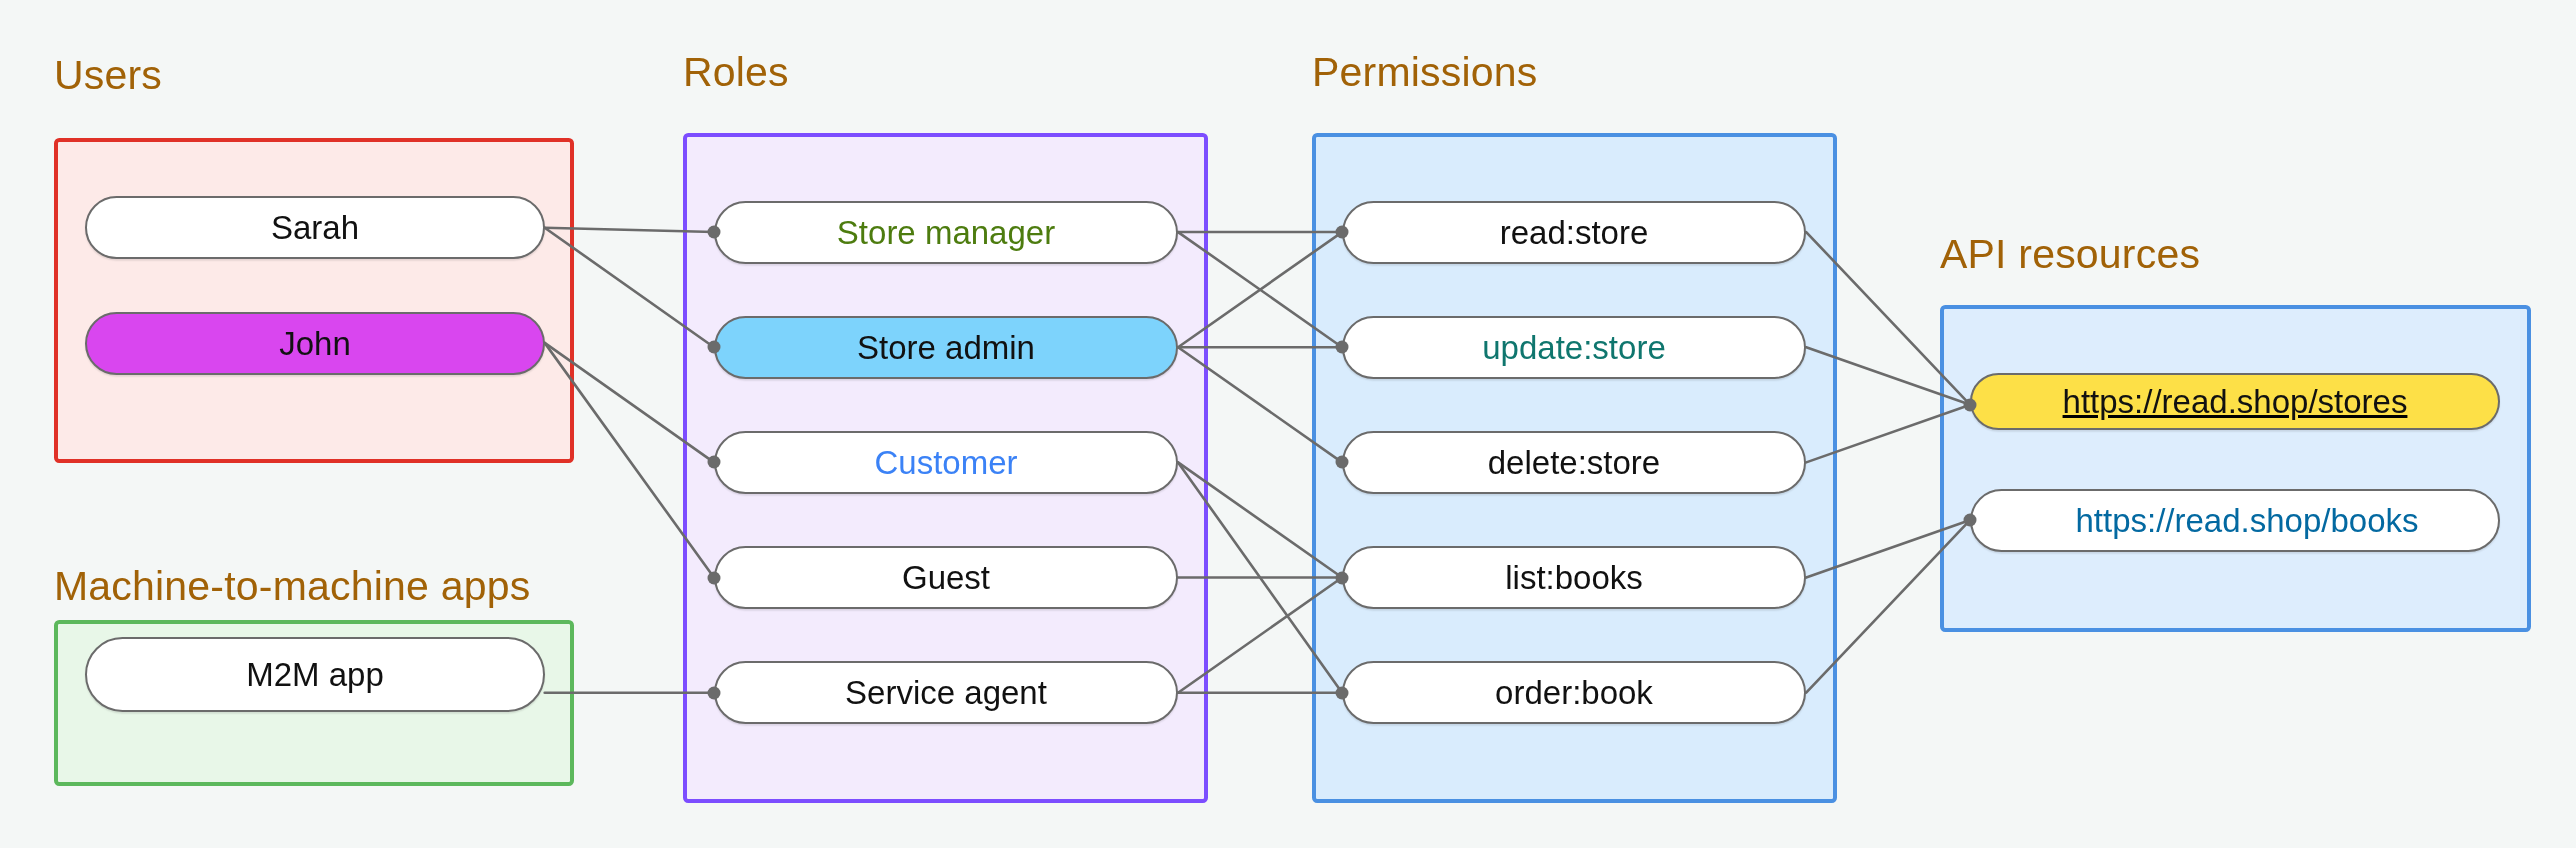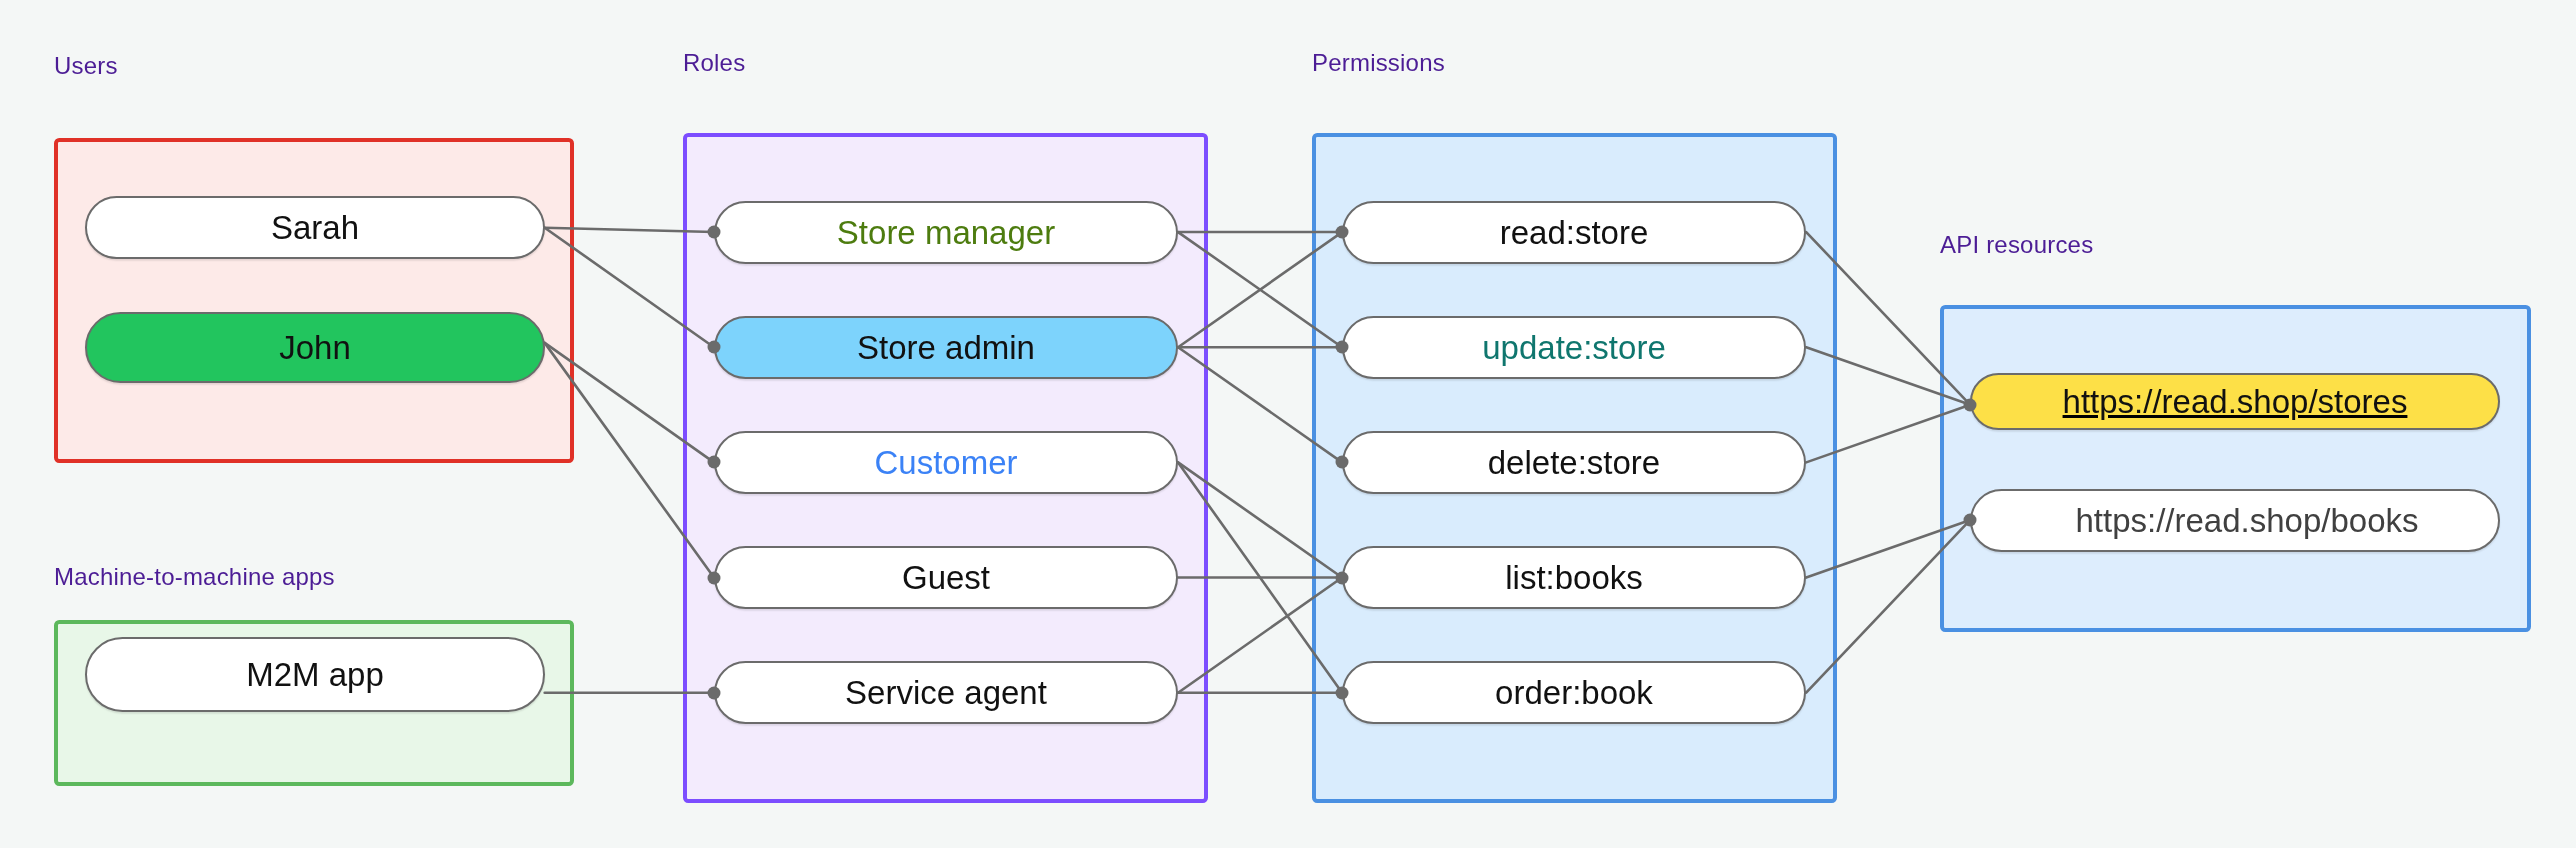--- a/index.html
+++ b/index.html
@@ -35,22 +35,22 @@
   .group {
     position: absolute;
     box-sizing: border-box;
     border-width: 4.4px;
     border-style: solid;
     border-radius: 5.2px;
     z-index: 2;
   }
   .group-label {
     position: absolute;
-    font-size: 24px;
-    color: #4c1d95;
+    font-size: 41px;
+    color: #a16207;
     white-space: nowrap;
     z-index: 4;
     letter-spacing: 0.2px;
   }
   
   .node {
     position: absolute;
     box-sizing: border-box;
     background: #ffffff;
     border: 2.6px solid #6b6b6b;
@@ -115,21 +115,21 @@
       <div class="group-label" style="left: 54px; top: 52px;">Users</div>
       <div class="group-label" style="left: 54px; top: 563px;">Machine-to-machine apps</div>
       <div class="group-label" style="left: 683px; top: 49px;">Roles</div>
       <div class="group-label" style="left: 1312px; top: 49px;">Permissions</div>
       <div class="group-label" style="left: 1940px; top: 231px;">API resources</div>
     </div>
   <div id="nodes-layer">
       <div class="node" style="left: 85px; top: 196px; width: 460px; height: 63px; border-color: rgb(107, 107, 107); background: rgb(255, 255, 255);">
         <span class="node-label" style="color: rgb(17, 17, 17);">Sarah</span>
       </div>
-      <div class="node" style="left: 85px; top: 312px; width: 460px; height: 71px; border-color: rgb(107, 107, 107); background: #22c55e;">
+      <div class="node" style="left: 85px; top: 312px; width: 460px; height: 63px; border-color: rgb(107, 107, 107); background: #d946ef;">
         <span class="node-label" style="color: rgb(17, 17, 17);">John</span>
       </div>
       <div class="node" style="left: 85px; top: 637px; width: 460px; height: 75px; border-color: rgb(107, 107, 107); background: rgb(255, 255, 255);">
         <span class="node-label" style="color: rgb(17, 17, 17);">M2M app</span>
       </div>
       <div class="node" style="left: 714px; top: 201px; width: 464px; height: 63px; border-color: rgb(107, 107, 107); background: rgb(255, 255, 255);">
         <span class="node-label" style="color: #4d7c0f;">Store manager</span>
       </div>
       <div class="node" style="left: 714px; top: 316px; width: 464px; height: 63px; border-color: rgb(107, 107, 107); background: #7dd3fc;">
         <span class="node-label" style="color: rgb(17, 17, 17);">Store admin</span>
@@ -155,21 +155,21 @@
       <div class="node" style="left: 1342px; top: 546px; width: 464px; height: 63px; border-color: rgb(107, 107, 107); background: rgb(255, 255, 255);">
         <span class="node-label" style="color: rgb(17, 17, 17);">list:books</span>
       </div>
       <div class="node" style="left: 1342px; top: 661px; width: 464px; height: 63px; border-color: rgb(107, 107, 107); background: rgb(255, 255, 255);">
         <span class="node-label" style="color: rgb(17, 17, 17); text-align: center;">order:book</span>
       </div>
       <div class="node" style="left: 1970px; top: 373px; width: 530px; height: 57px; border-color: rgb(107, 107, 107); background: #fde047; text-decoration: underline;">
         <span class="node-label" style="color: rgb(17, 17, 17);">https://read.shop/stores</span>
       </div>
       <div class="node" style="left: 1970px; top: 489px; width: 530px; height: 63px; border-color: rgb(107, 107, 107); background: rgb(255, 255, 255);">
-        <span class="node-label" style="color: #404040; margin-left: 24px;">https://read.shop/books</span>
+        <span class="node-label" style="color: #0369a1; margin-left: 24px;">https://read.shop/books</span>
       </div>
     </div>
   <div id="ports-layer">
       <div class="port" style="left: 714px; top: 232px; background: rgb(107, 107, 107);"></div>
       <div class="port" style="left: 714px; top: 347px; background: rgb(107, 107, 107);"></div>
       <div class="port" style="left: 714px; top: 462px; background: rgb(107, 107, 107);"></div>
       <div class="port" style="left: 714px; top: 578px; background: rgb(107, 107, 107);"></div>
       <div class="port" style="left: 714px; top: 693px; background: rgb(107, 107, 107);"></div>
       <div class="port" style="left: 1342px; top: 232px; background: rgb(107, 107, 107);"></div>
       <div class="port" style="left: 1342px; top: 347px; background: rgb(107, 107, 107);"></div>

